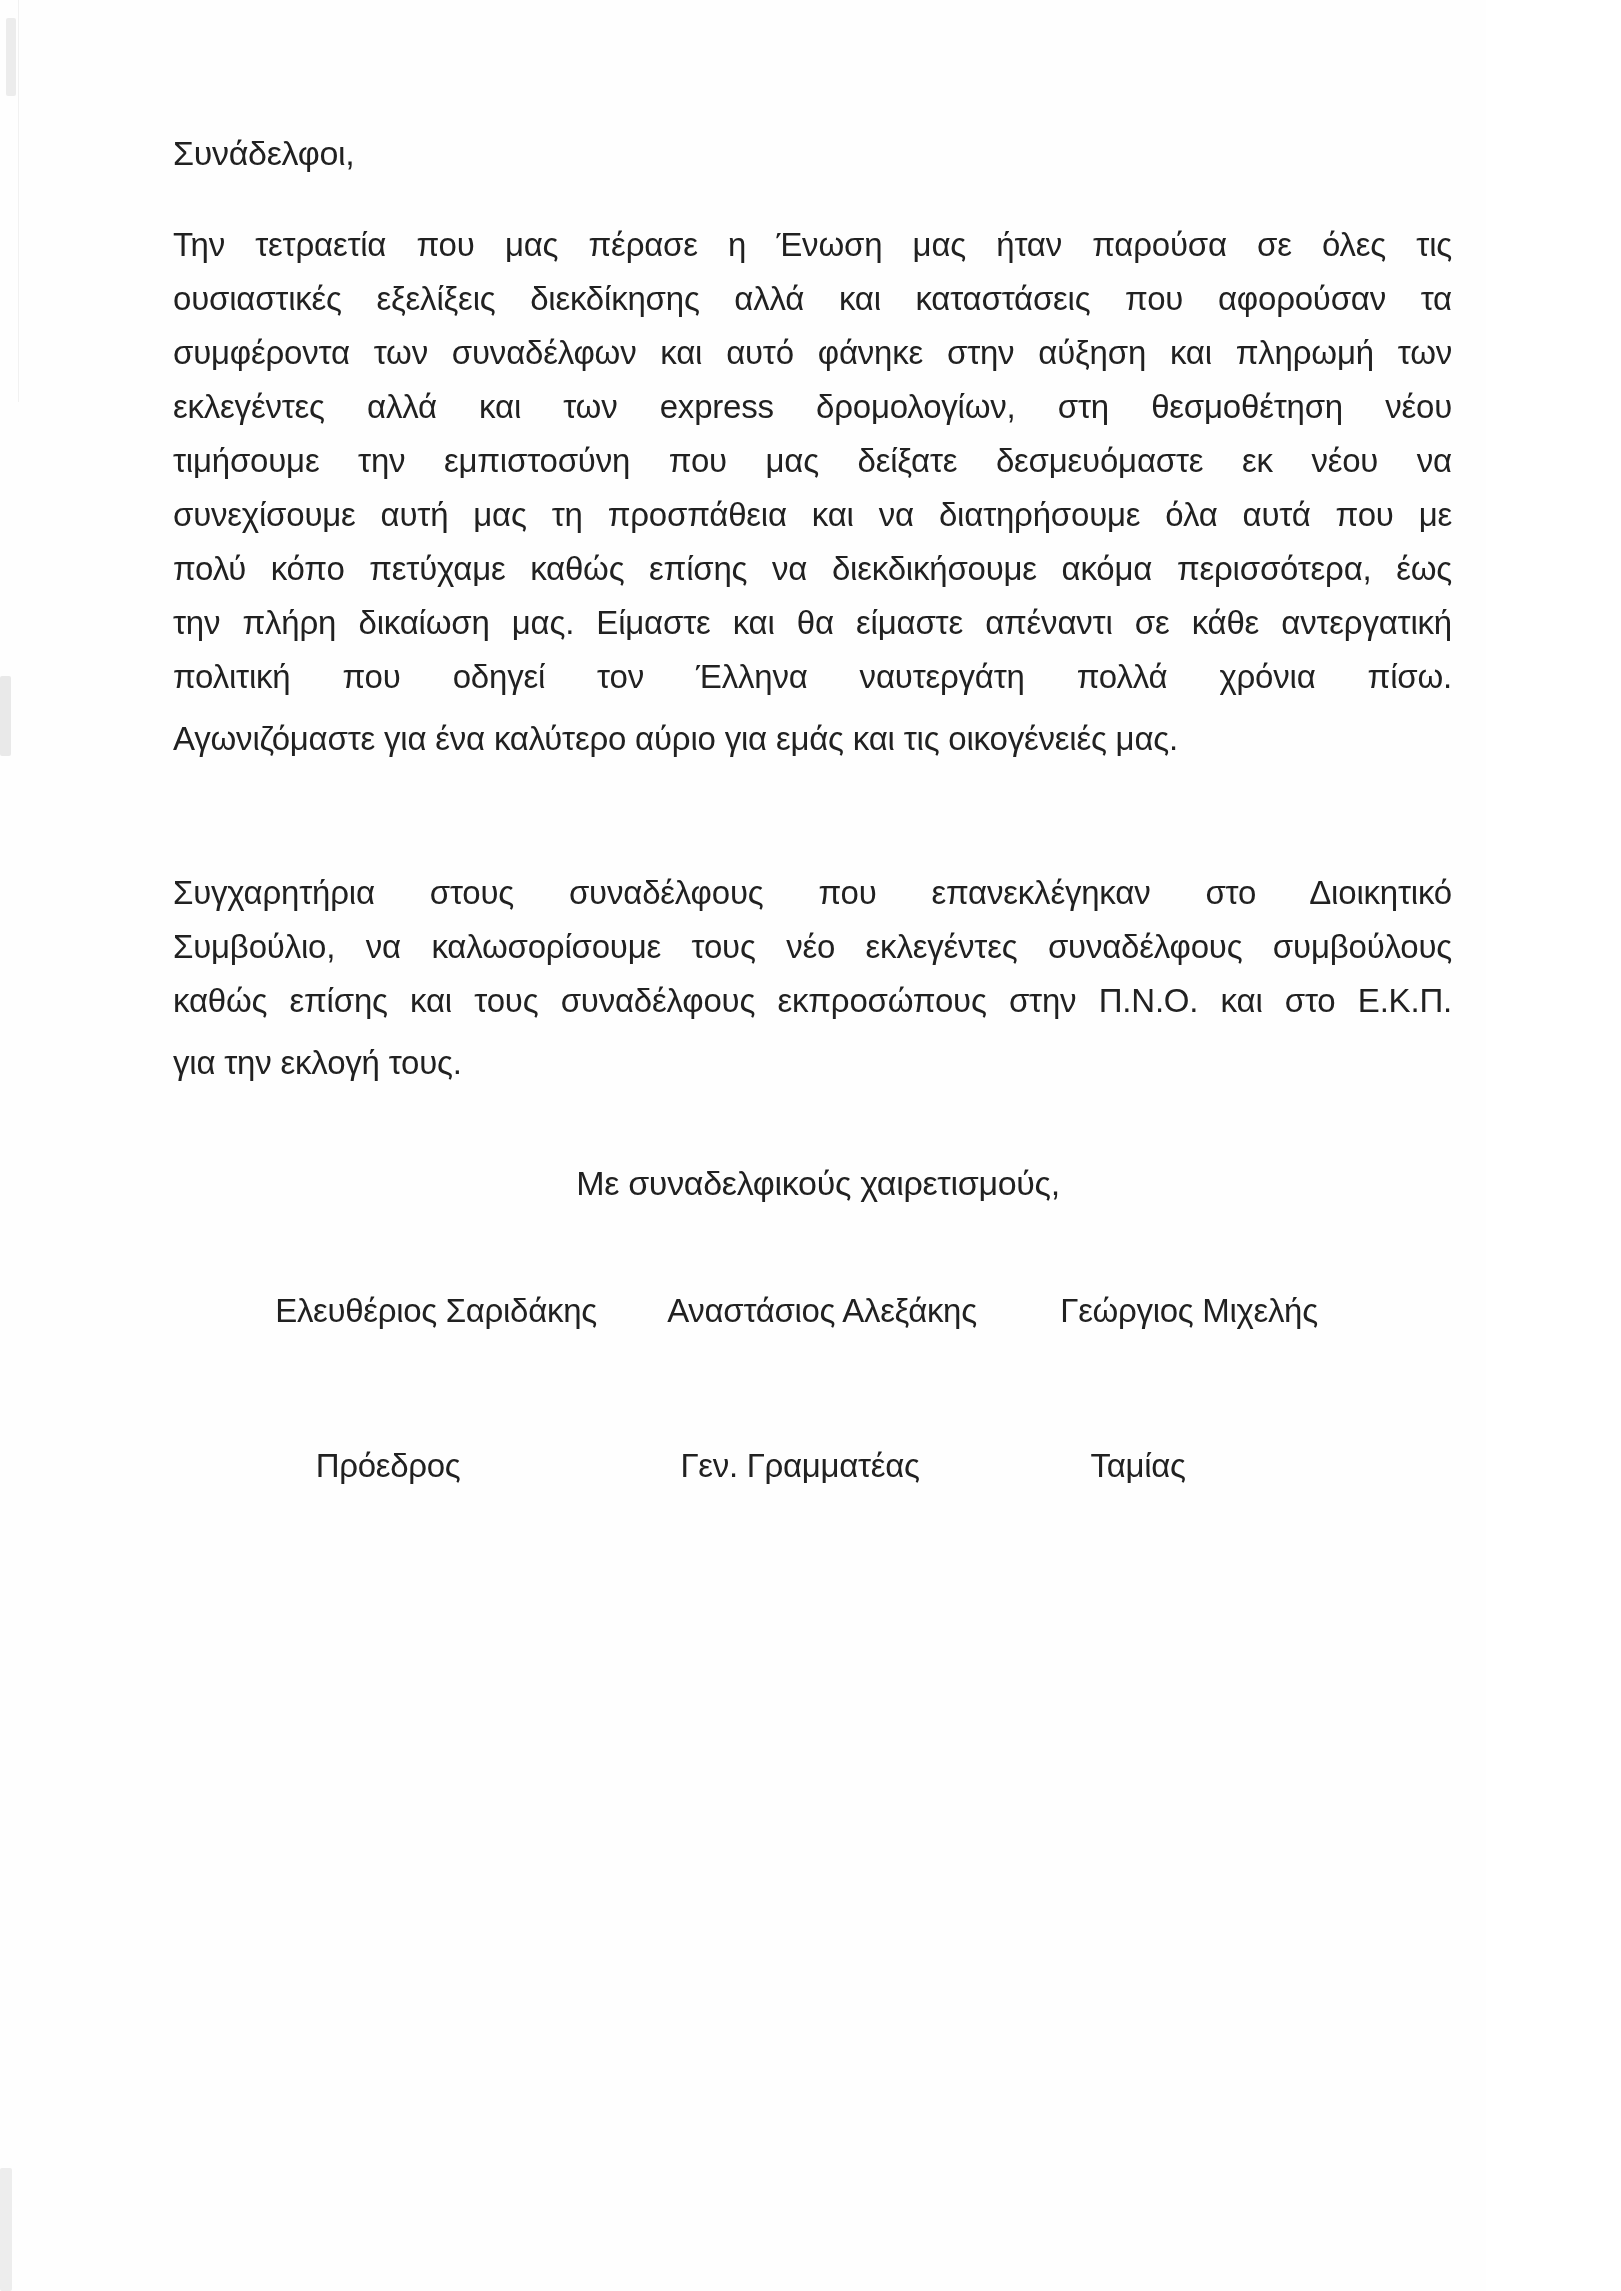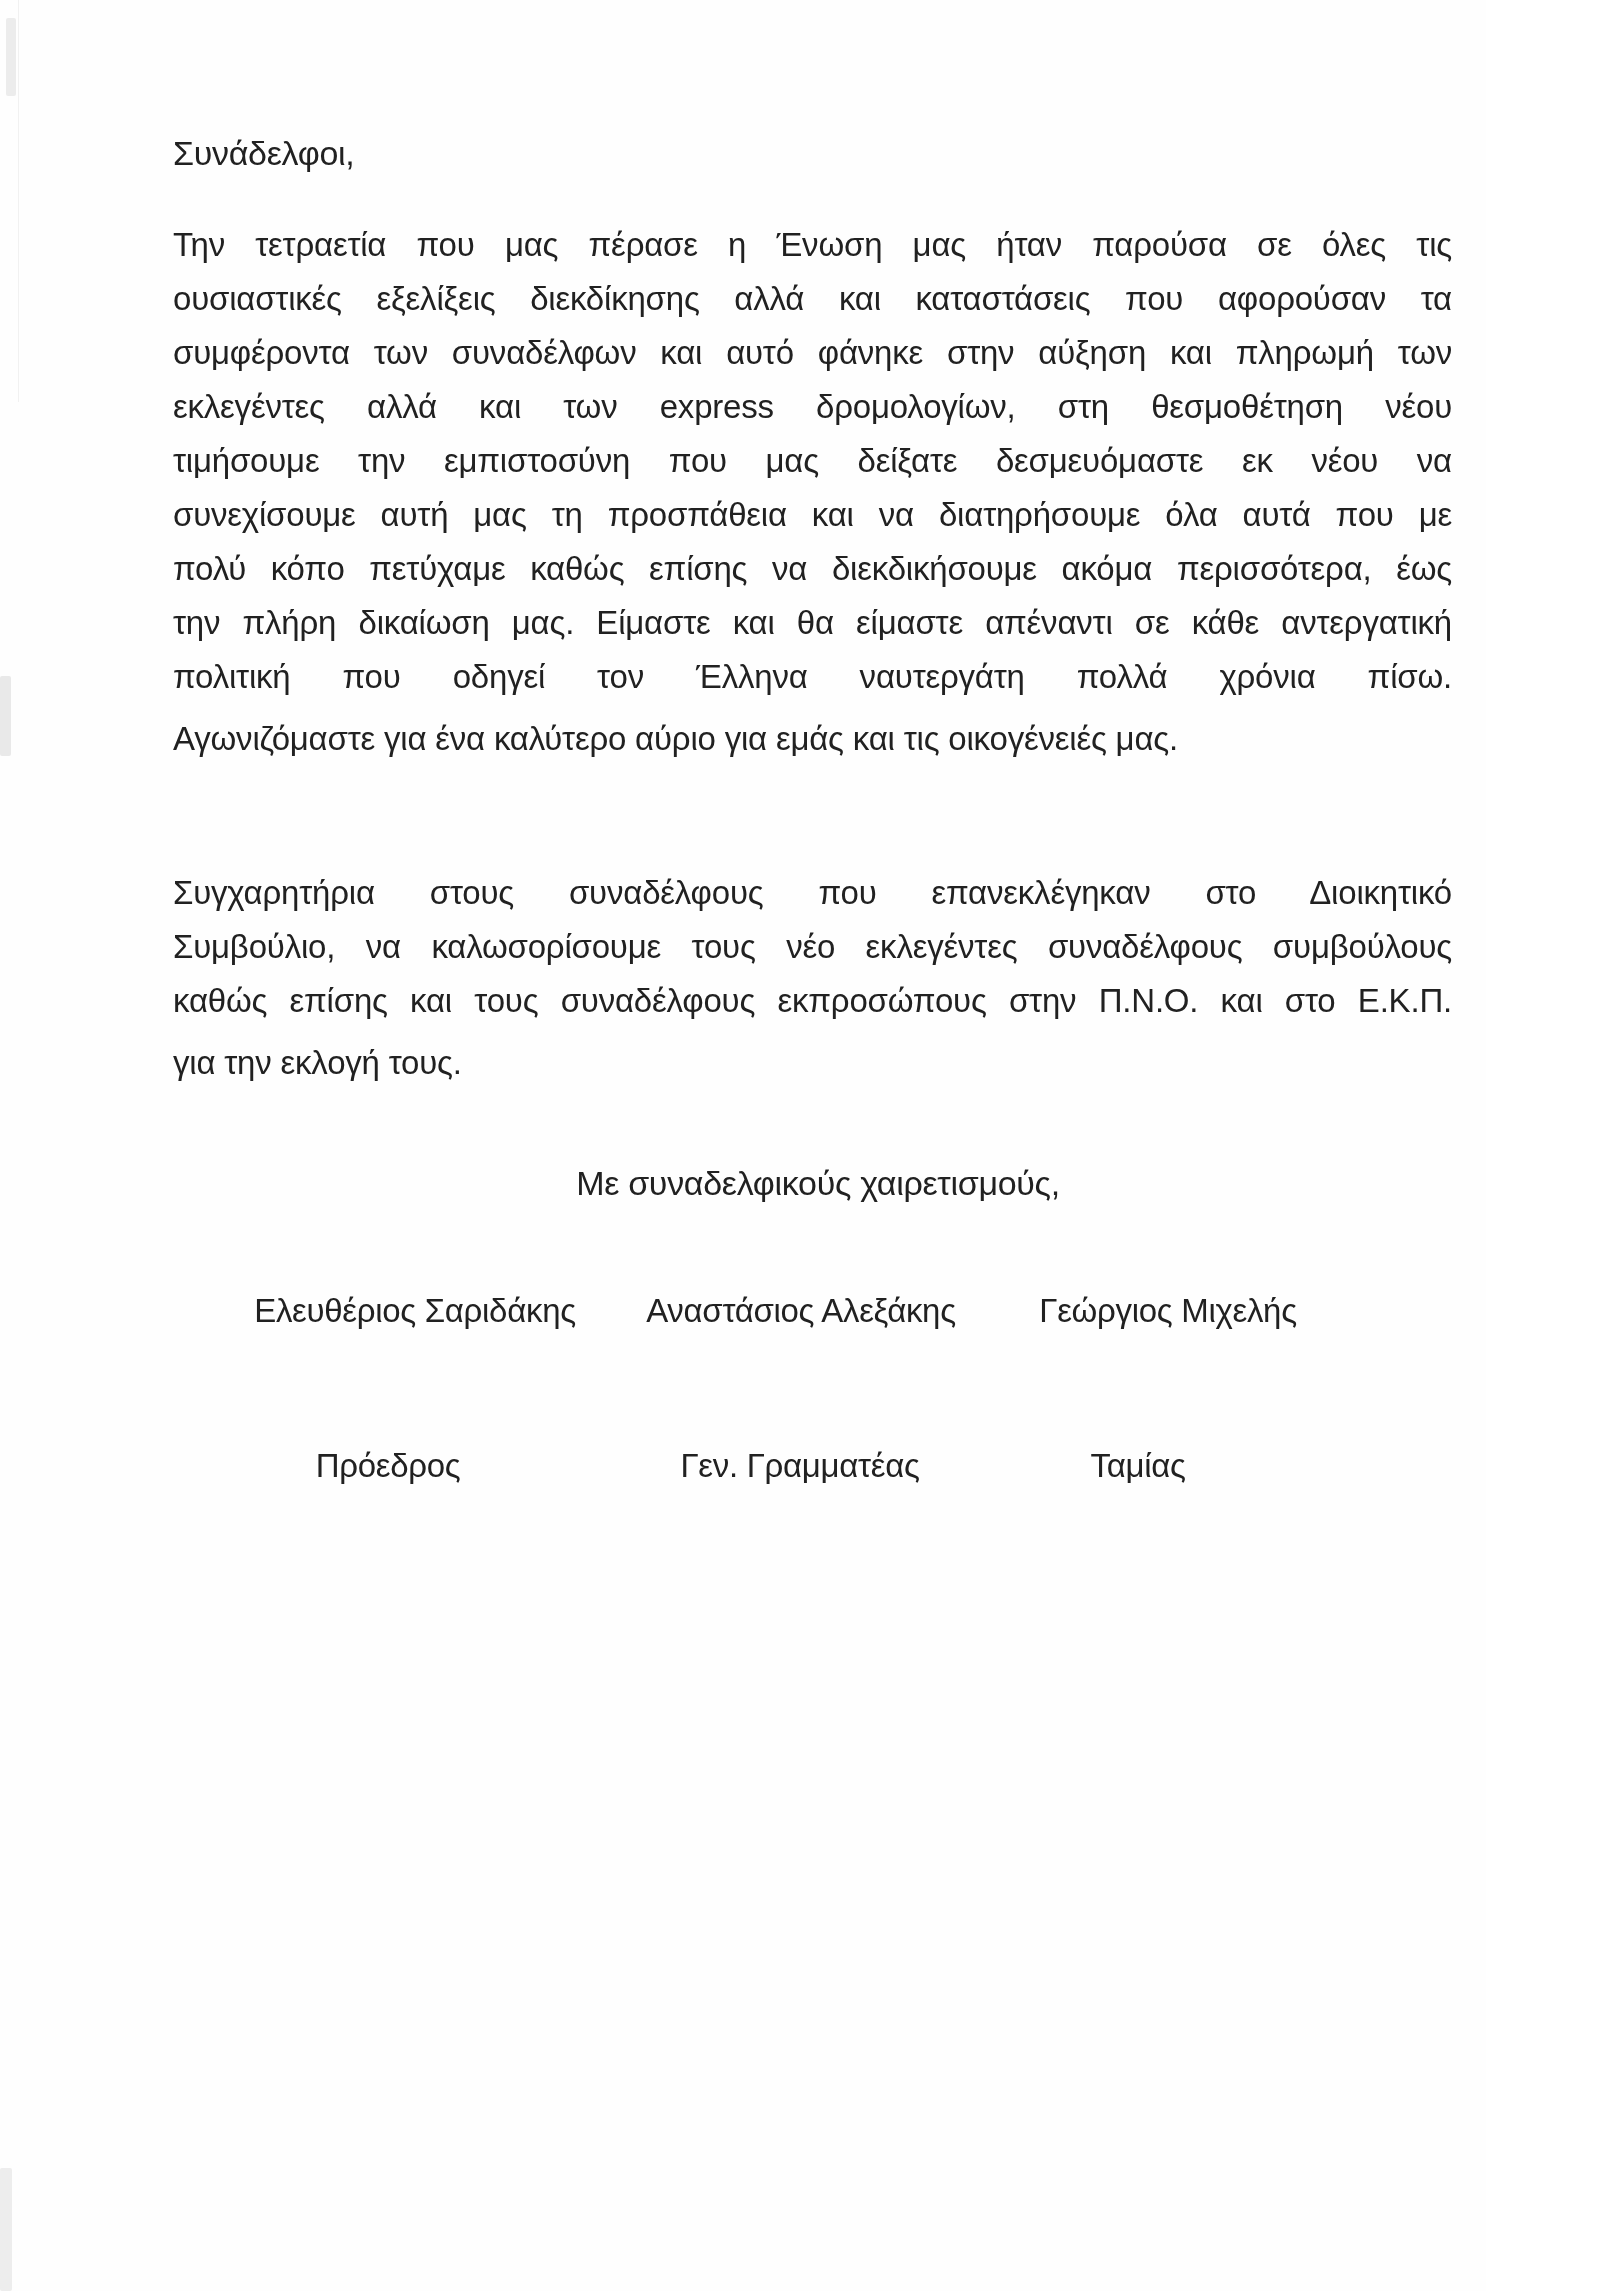--- a/index.html
+++ b/index.html
@@ -67,21 +67,21 @@
     letter-spacing: -0.3px;
     white-space: nowrap;
   }
   .sig-name, .sig-title {
     position: absolute;
     transform: translateX(-50%);
     font-size: 33px;
     letter-spacing: -0.3px;
     white-space: nowrap;
   }
-  .sig-name  { top: 1292px; }
+  .sig-name  { top: 1292px; margin-left: 21px; }
   .sig-title { top: 1447px; }
   .name-1  { left: 415px;  }
   .name-2  { left: 801px;  }
   .name-3  { left: 1168px; }
   .title-1 { left: 388px;  }
   .title-2 { left: 800px;  }
   .title-3 { left: 1138px; }
 </style>
 </head>
 <body>

